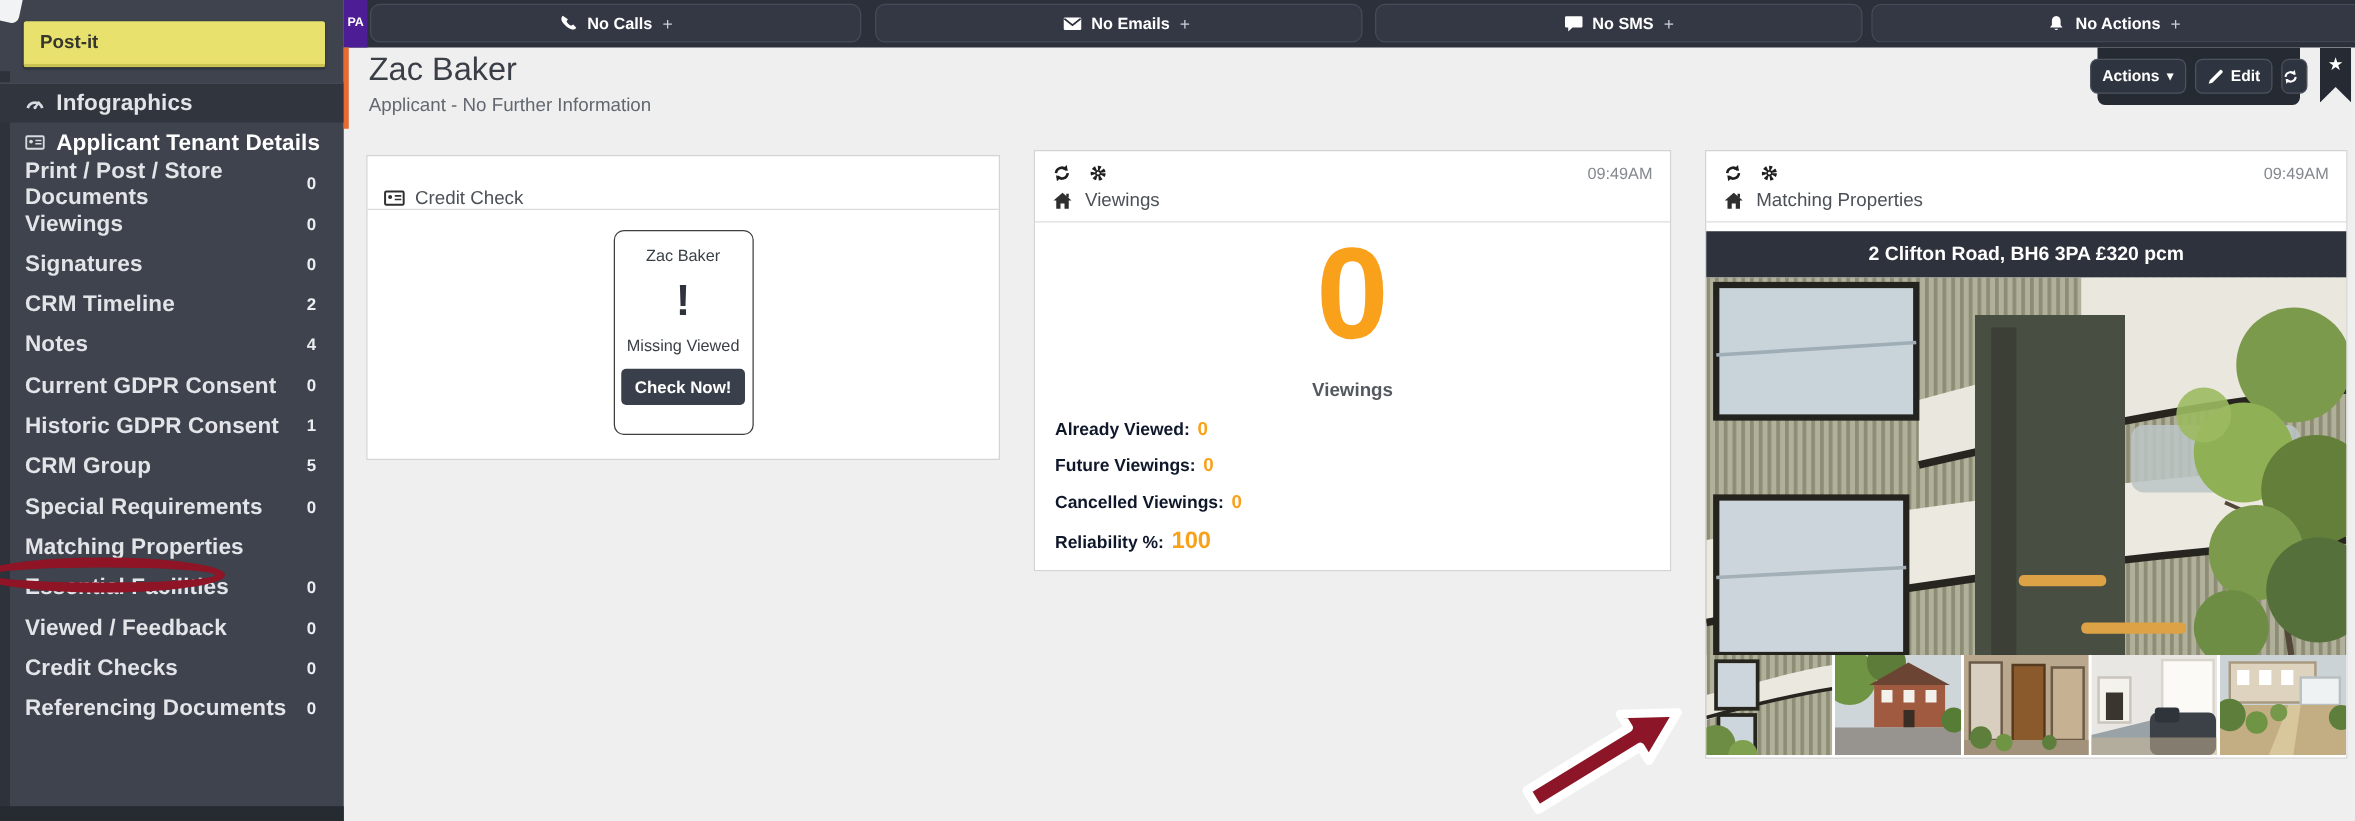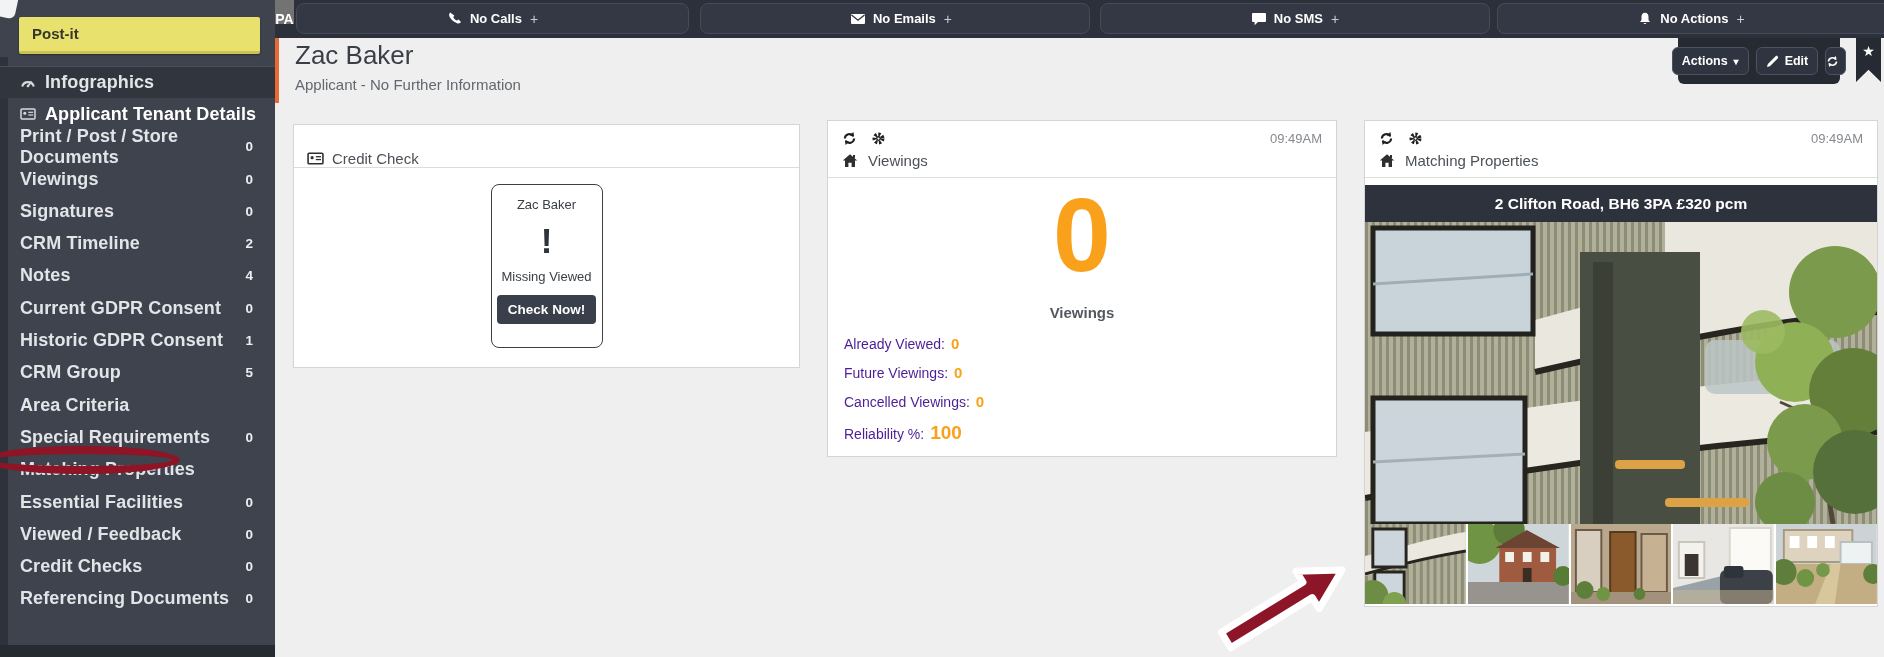--- a/index.html
+++ b/index.html
@@ -17,22 +17,22 @@
   .menu { position:absolute; left:0; top:66px; width:275px; }
   .mrow { position:relative; height:32.3px; display:flex; align-items:center; padding-left:20px; cursor:pointer; }
   .mrow .lbl { font-size:18px; font-weight:600; color:#e2e4e8; letter-spacing:.1px; }
   .mrow .cnt { position:absolute; right:22px; font-size:13.5px; font-weight:bold; color:#eceef1; }
   .mrow.active { background:#31353e; border-top:1px solid #4a4f59; }
   .mrow.boldrow .lbl { font-weight:bold; color:#ffffff; }
   .mrow .micon { margin-right:9px; display:inline-flex; width:16px; height:16px; color:#d7dade; flex:none; }
 
   
   .topbar { position:absolute; left:275px; top:0; width:1609px; height:38px; background:#2c303a; }
-  .ribbon { position:absolute; left:0; top:0; width:19px; height:24px; background:#737373; color:#fff;
-            font-size:14px; font-weight:bold; text-align:center; line-height:38px; }
+  .ribbon { position:absolute; left:0; top:0; width:19px; height:38px; background:#4c1d95; color:#fff;
+            font-size:10px; font-weight:bold; text-align:center; line-height:38px; }
   .ribbon-tail { position:absolute; left:275px; top:38px; width:4px; height:65px; background:#e66a32; }
   .tbtn { position:absolute; top:3px; height:31px; background:#333844; border:1px solid #454b57; border-radius:8px;
           display:flex; align-items:center; justify-content:center; color:#fff; font-size:13px; font-weight:600; cursor:pointer; }
   .tbtn .ticon { display:inline-flex; width:16px; height:16px; margin-right:7px; }
   .tbtn .plus { color:#c9ced6; font-weight:400; margin-left:8px; font-size:14px; }
 
   
   .hdr-title { position:absolute; left:295px; top:40px; font-size:26px; color:#3a3f47; }
   .hdr-sub { position:absolute; left:295px; top:76px; font-size:15px; color:#62686f; }
   .hdr-dark { position:absolute; left:1678px; top:38px; width:162px; height:46px; background:#262b33; border-radius:0 0 6px 6px;
@@ -68,21 +68,21 @@
   .ccard .cbang { margin-top:10px; font-size:35px; font-weight:600; color:#2f343c; line-height:38px; }
   .ccard .cmiss { margin-top:9px; font-size:13px; color:#3b4046; }
   .ccard .cbtn { margin:11px auto 0; display:inline-block; background:#3a404b; color:#fff; font-size:13.5px;
                  font-weight:bold; border-radius:4px; padding:7px 11px; cursor:pointer; }
 
   
   .big0 { text-align:center; margin-top:4px; font-size:104px; line-height:1.02; font-weight:bold; color:#f9a11b; }
   .biglabel { text-align:center; margin-top:16px; font-size:15px; font-weight:bold; color:#54595f; }
   .stats { margin:14px 0 0 16px; }
   .stat { height:29px; display:flex; align-items:baseline; }
-  .stat .slbl { font-size:14px; font-weight:normal; color:#4c1d95; }
+  .stat .slbl { font-size:14px; font-weight:bold; color:#0f172a; }
   .stat .sval { font-size:15px; font-weight:bold; color:#f9a11b; margin-left:6px; }
   .stat:last-child .sval { font-size:19px; }
 
   
   .banner { margin-top:7px; height:37px; background:#2d323c; color:#fff; font-size:15.5px; font-weight:bold;
             text-align:center; line-height:37px; }
   .photo { width:512px; height:302px; display:block; }
   .thumbs { display:flex; gap:2px; margin-top:0; height:80px; background:#fff; }
   .thumb { flex:1; height:80px; overflow:hidden; cursor:pointer; }
   .thumb svg { width:100%; height:100%; display:block; }
@@ -149,23 +149,20 @@
         <span class="lbl">Current GDPR Consent</span>
         <span class="cnt">0</span>
       </div>
       <div class="mrow">
         <span class="lbl">Historic GDPR Consent</span>
         <span class="cnt">1</span>
       </div>
       <div class="mrow">
         <span class="lbl">CRM Group</span>
         <span class="cnt">5</span>
-      </div>
-      <div class="mrow">
-        <span class="lbl">Area Criteria</span>
       </div>
       <div class="mrow">
         <span class="lbl">Special Requirements</span>
         <span class="cnt">0</span>
       </div>
       <div class="mrow">
         <span class="lbl">Matching Properties</span>
       </div>
       <div class="mrow">
         <span class="lbl">Essential Facilities</span>

